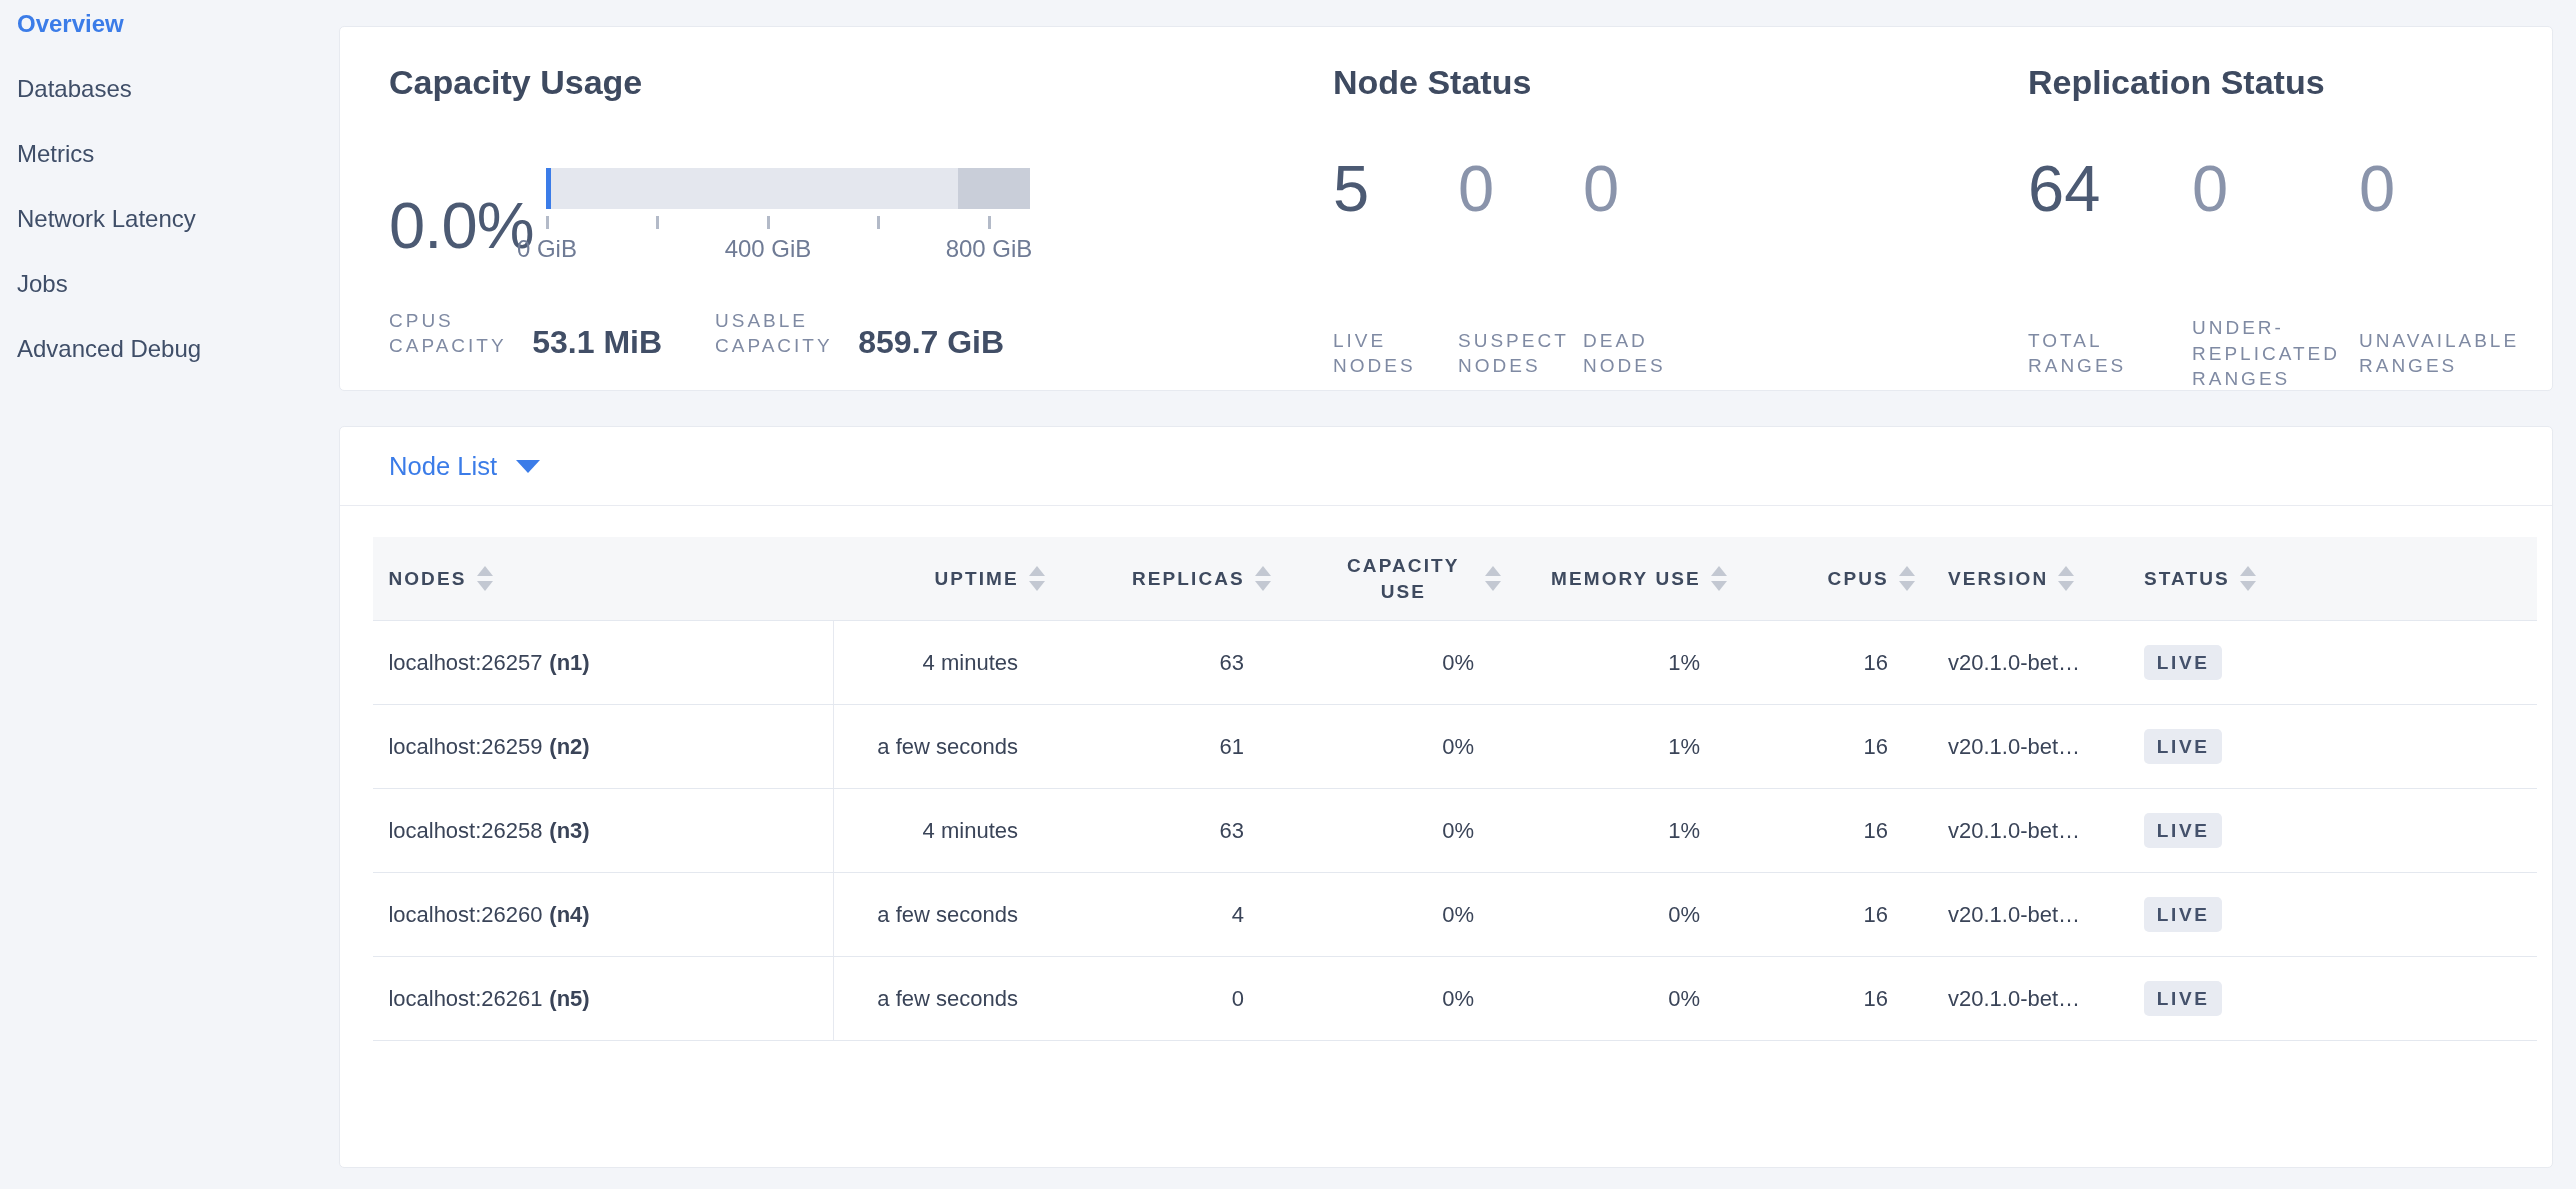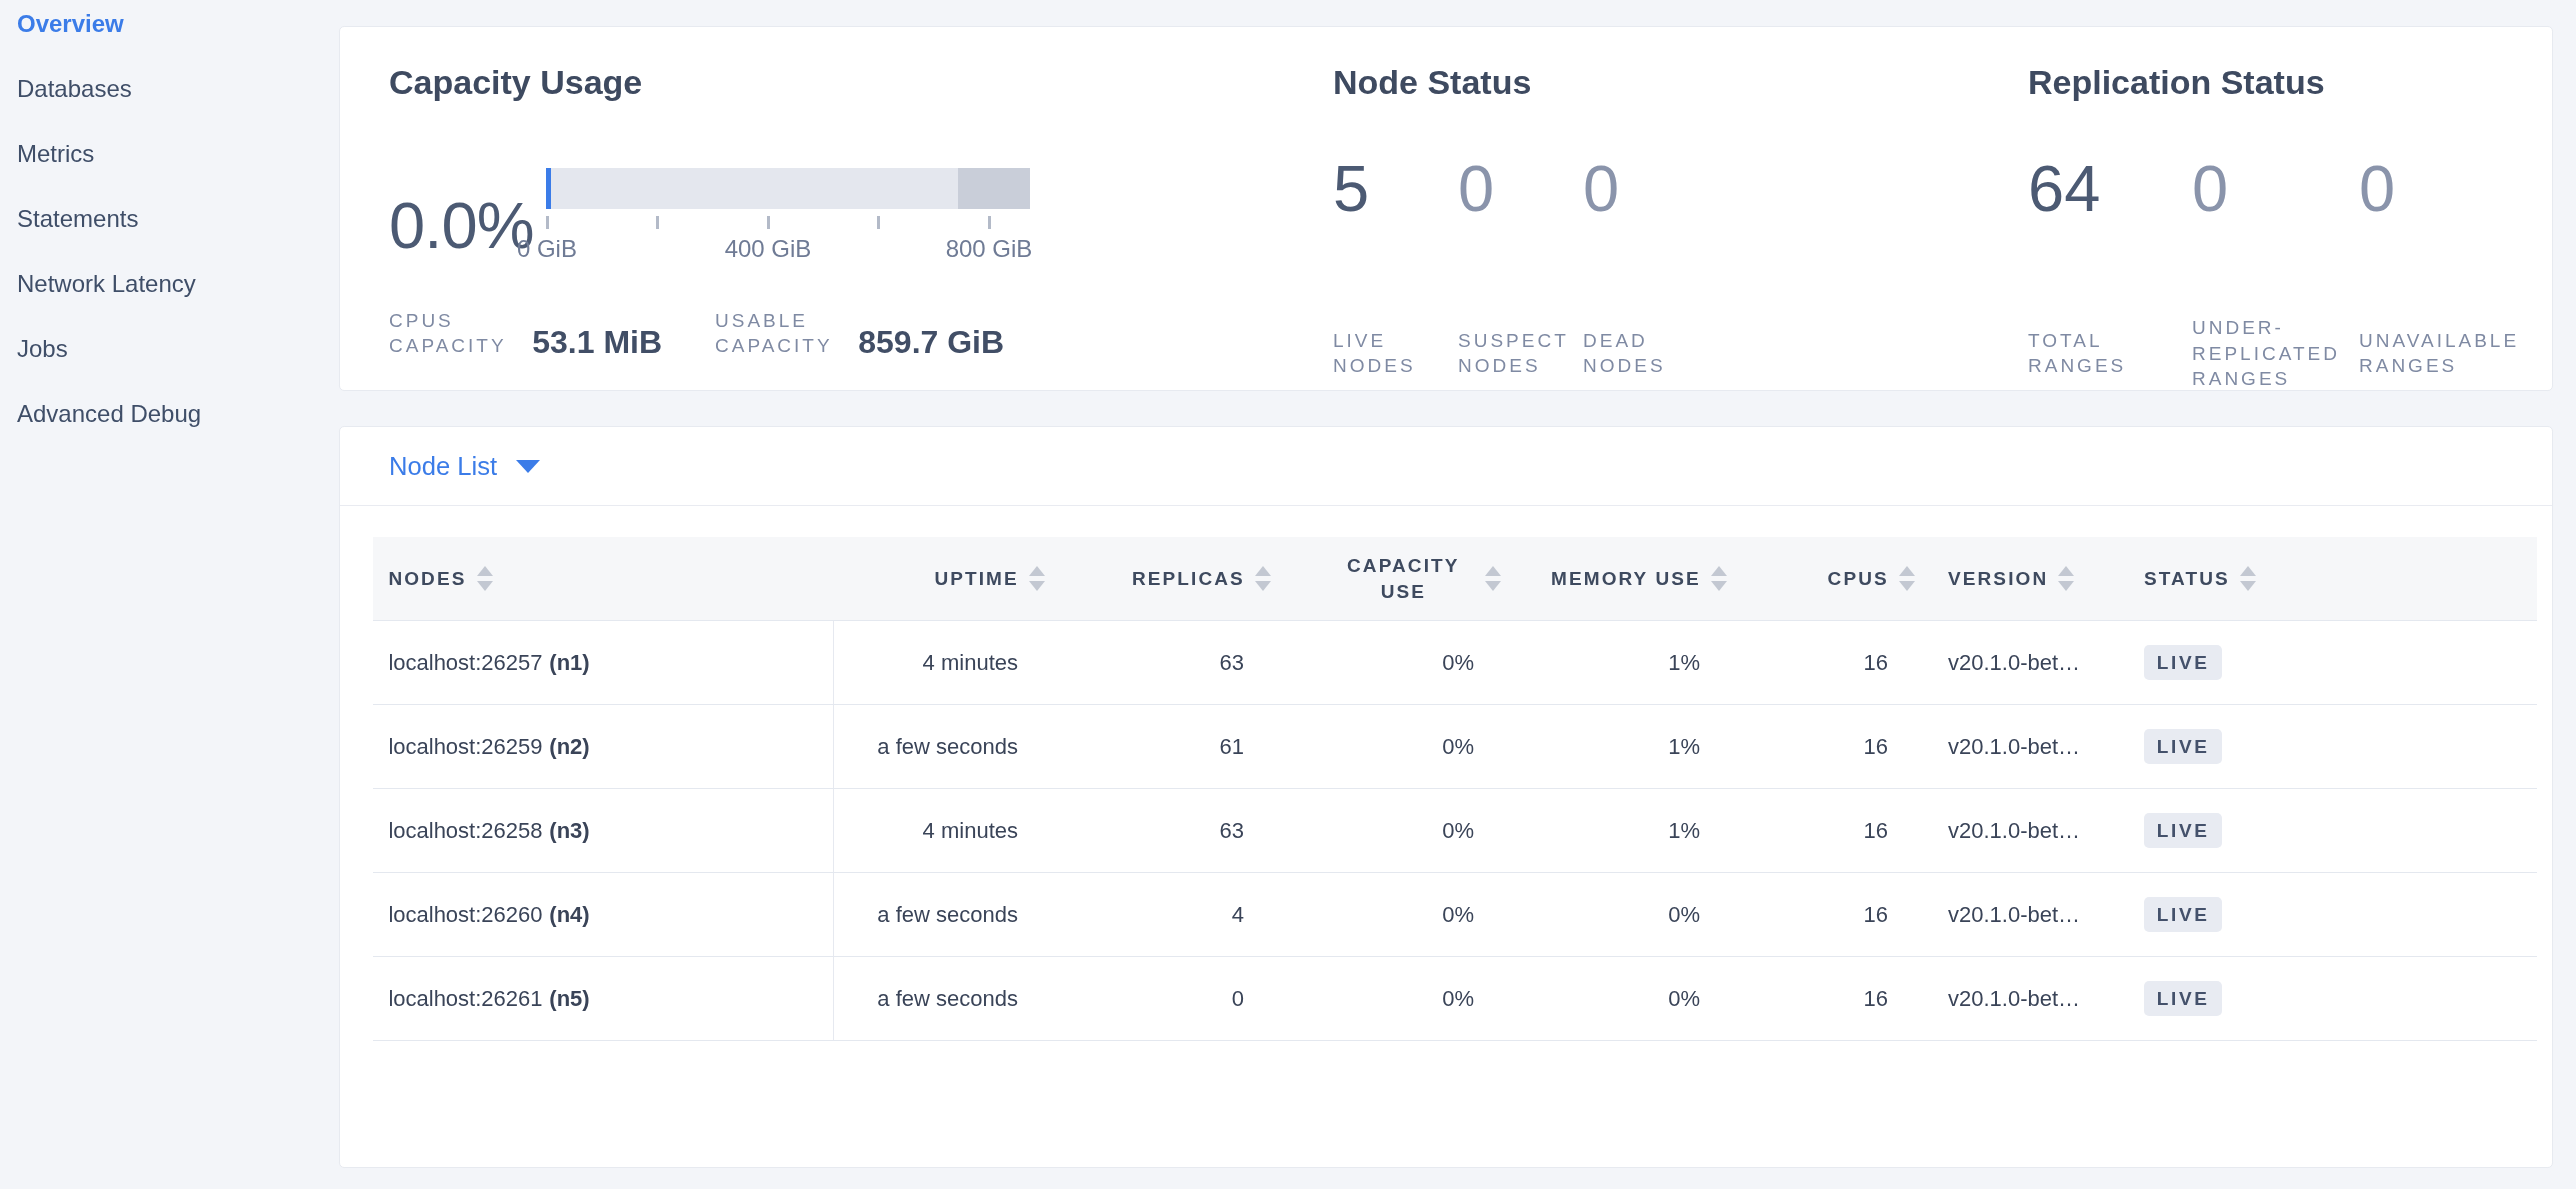--- a/index.html
+++ b/index.html
@@ -105,23 +105,20 @@
     </div>
 
   <div class="side-item">
       <span>Databases</span>
     </div>
 
   <div class="side-item">
       <span>Metrics</span>
     </div>
 
-  <div class="side-item">
-      <span>Statements</span>
-    </div>
 
   <div class="side-item">
       <span>Network Latency</span>
     </div>
 
   <div class="side-item">
       <span>Jobs</span>
     </div>
 
   <div class="side-item">

